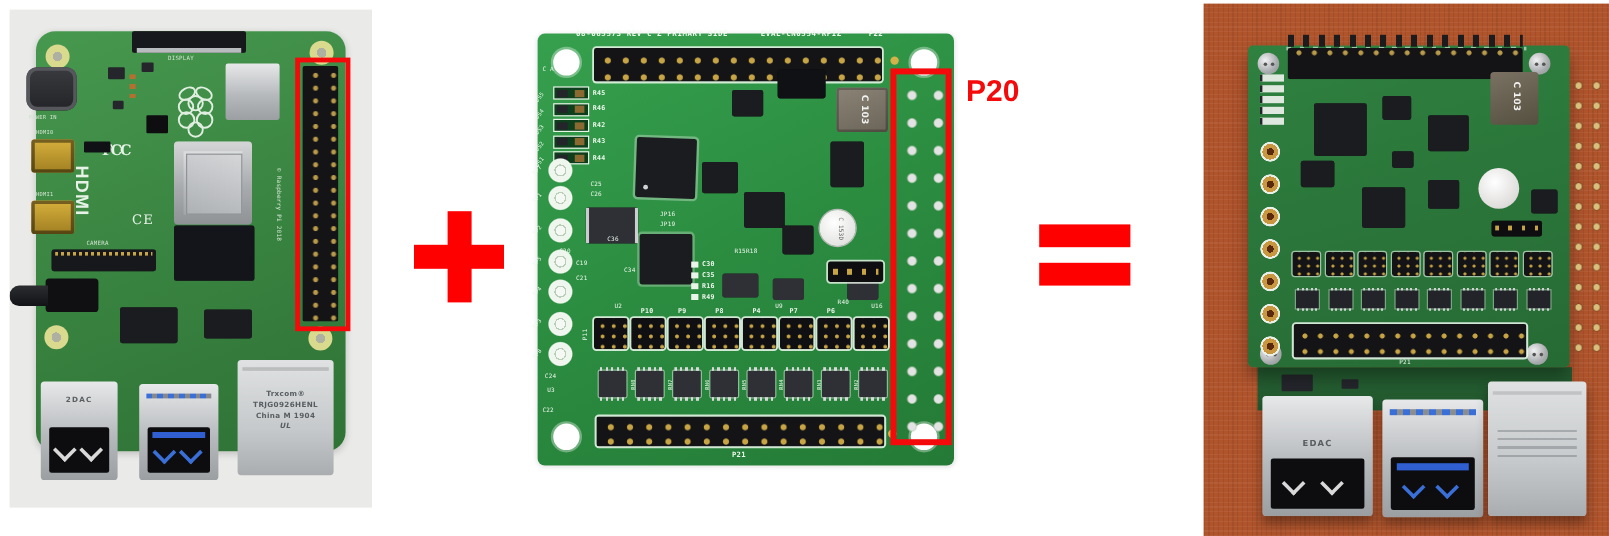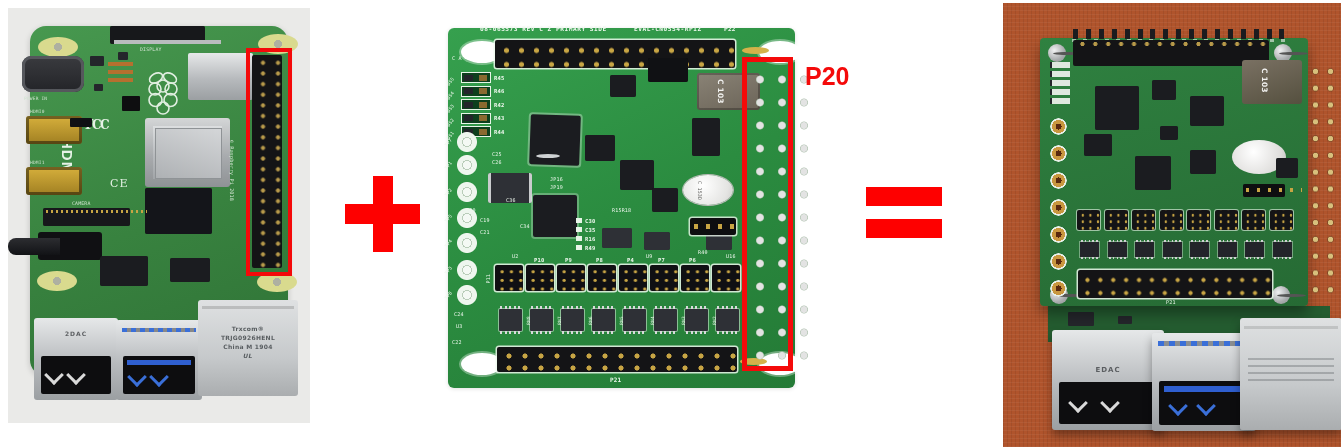--- a/index.html
+++ b/index.html
@@ -1,18 +1,18 @@
 <!DOCTYPE html>
 <html><head>
 <meta charset="utf-8">
 <style>
   html,body{margin:0;padding:0;background:#fff;}
   #canvas{position:relative;width:1341px;height:447px;background:#fff;overflow:hidden;
           font-family:"DejaVu Sans",sans-serif;}
-  .abs{position:absolute;padding-left:20px;}
+  .abs{position:absolute;}
   .photo{position:absolute;overflow:hidden;}
   .pcb{position:absolute;}
   .silk{position:absolute;color:#eef8ee;font:5.5px/1.1 "DejaVu Sans Mono",monospace;
         white-space:nowrap;letter-spacing:.2px;}
   .chip{position:absolute;background:#1b1c20;border-radius:2px;box-shadow:0 0 .5px rgba(0,0,0,.5);}
   .metal{background:linear-gradient(180deg,#e6e8e9,#b7babd 55%,#9b9fa2);}
   .metal2{background:linear-gradient(180deg,#dfe1e2,#c6c9cb 60%,#aaadaf);}
   .redrect{position:absolute;border:4px solid #f40a0a;box-sizing:border-box;}
   .redbar{position:absolute;background:#fe0000;}
   .p20label{position:absolute;color:#f40a0a;font:bold 25px/1 "Liberation Sans",sans-serif;}

